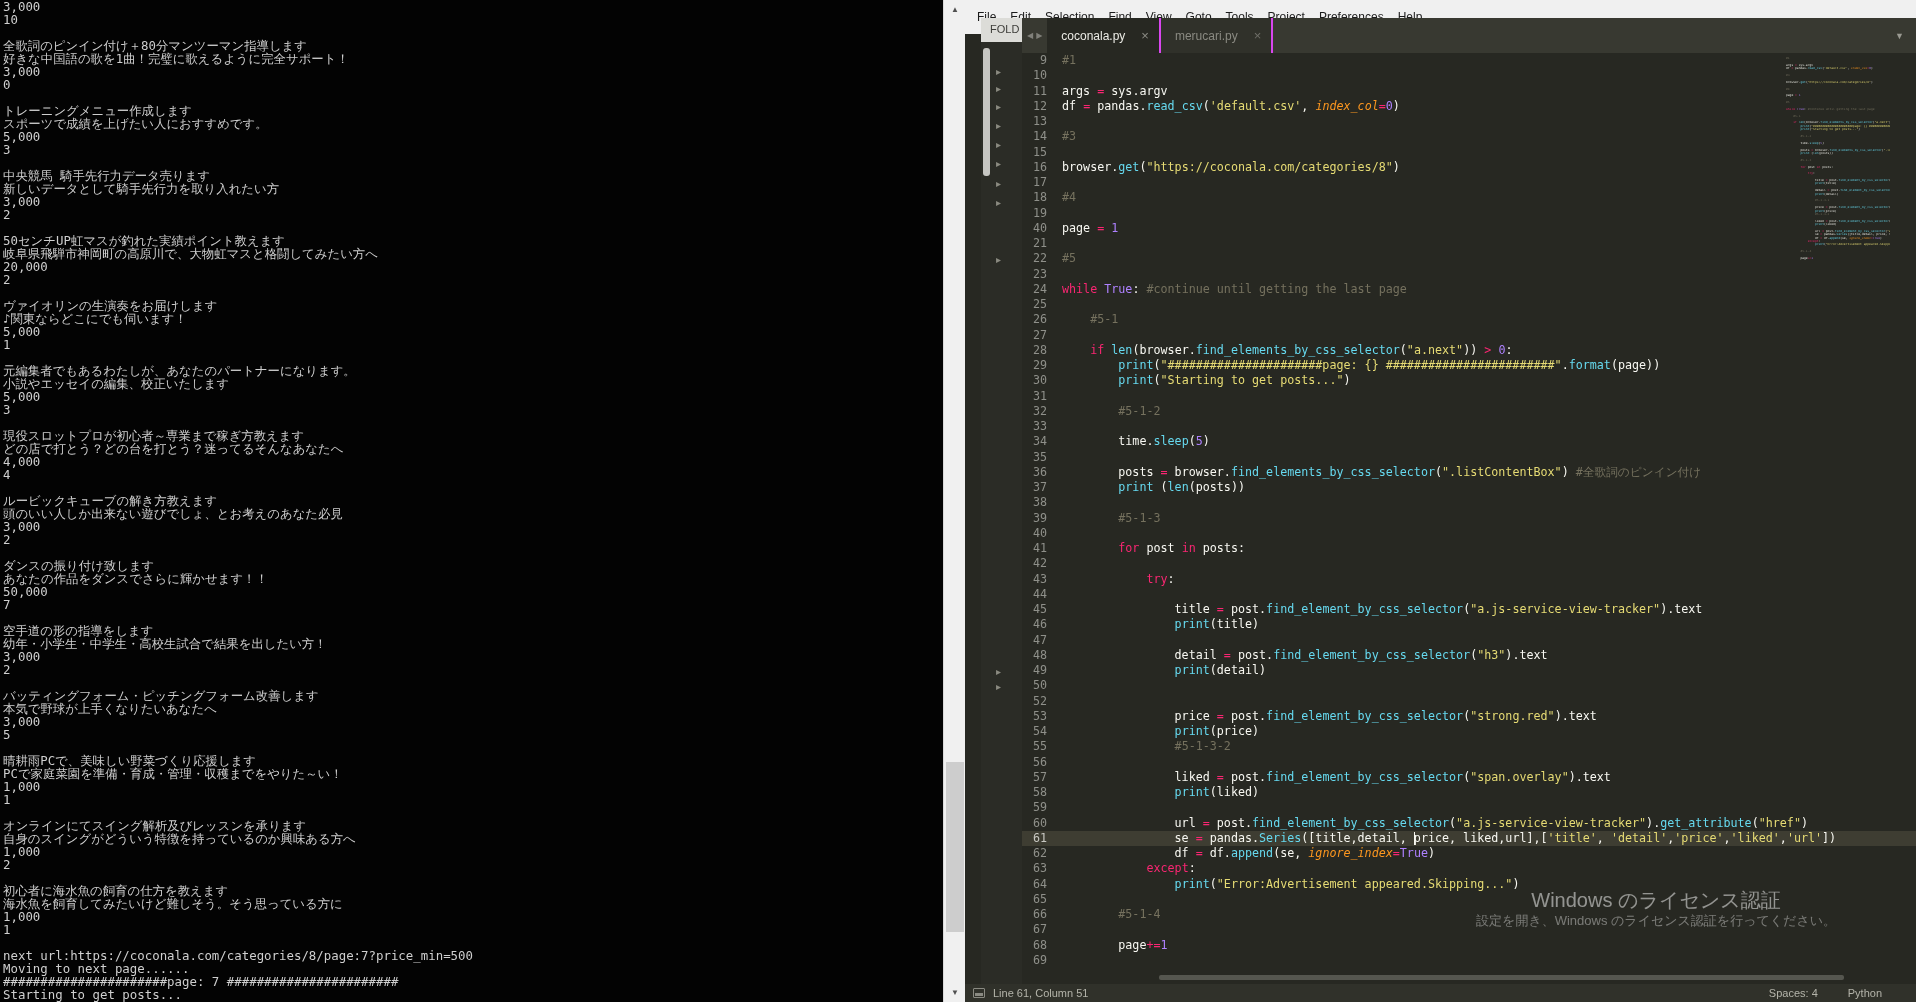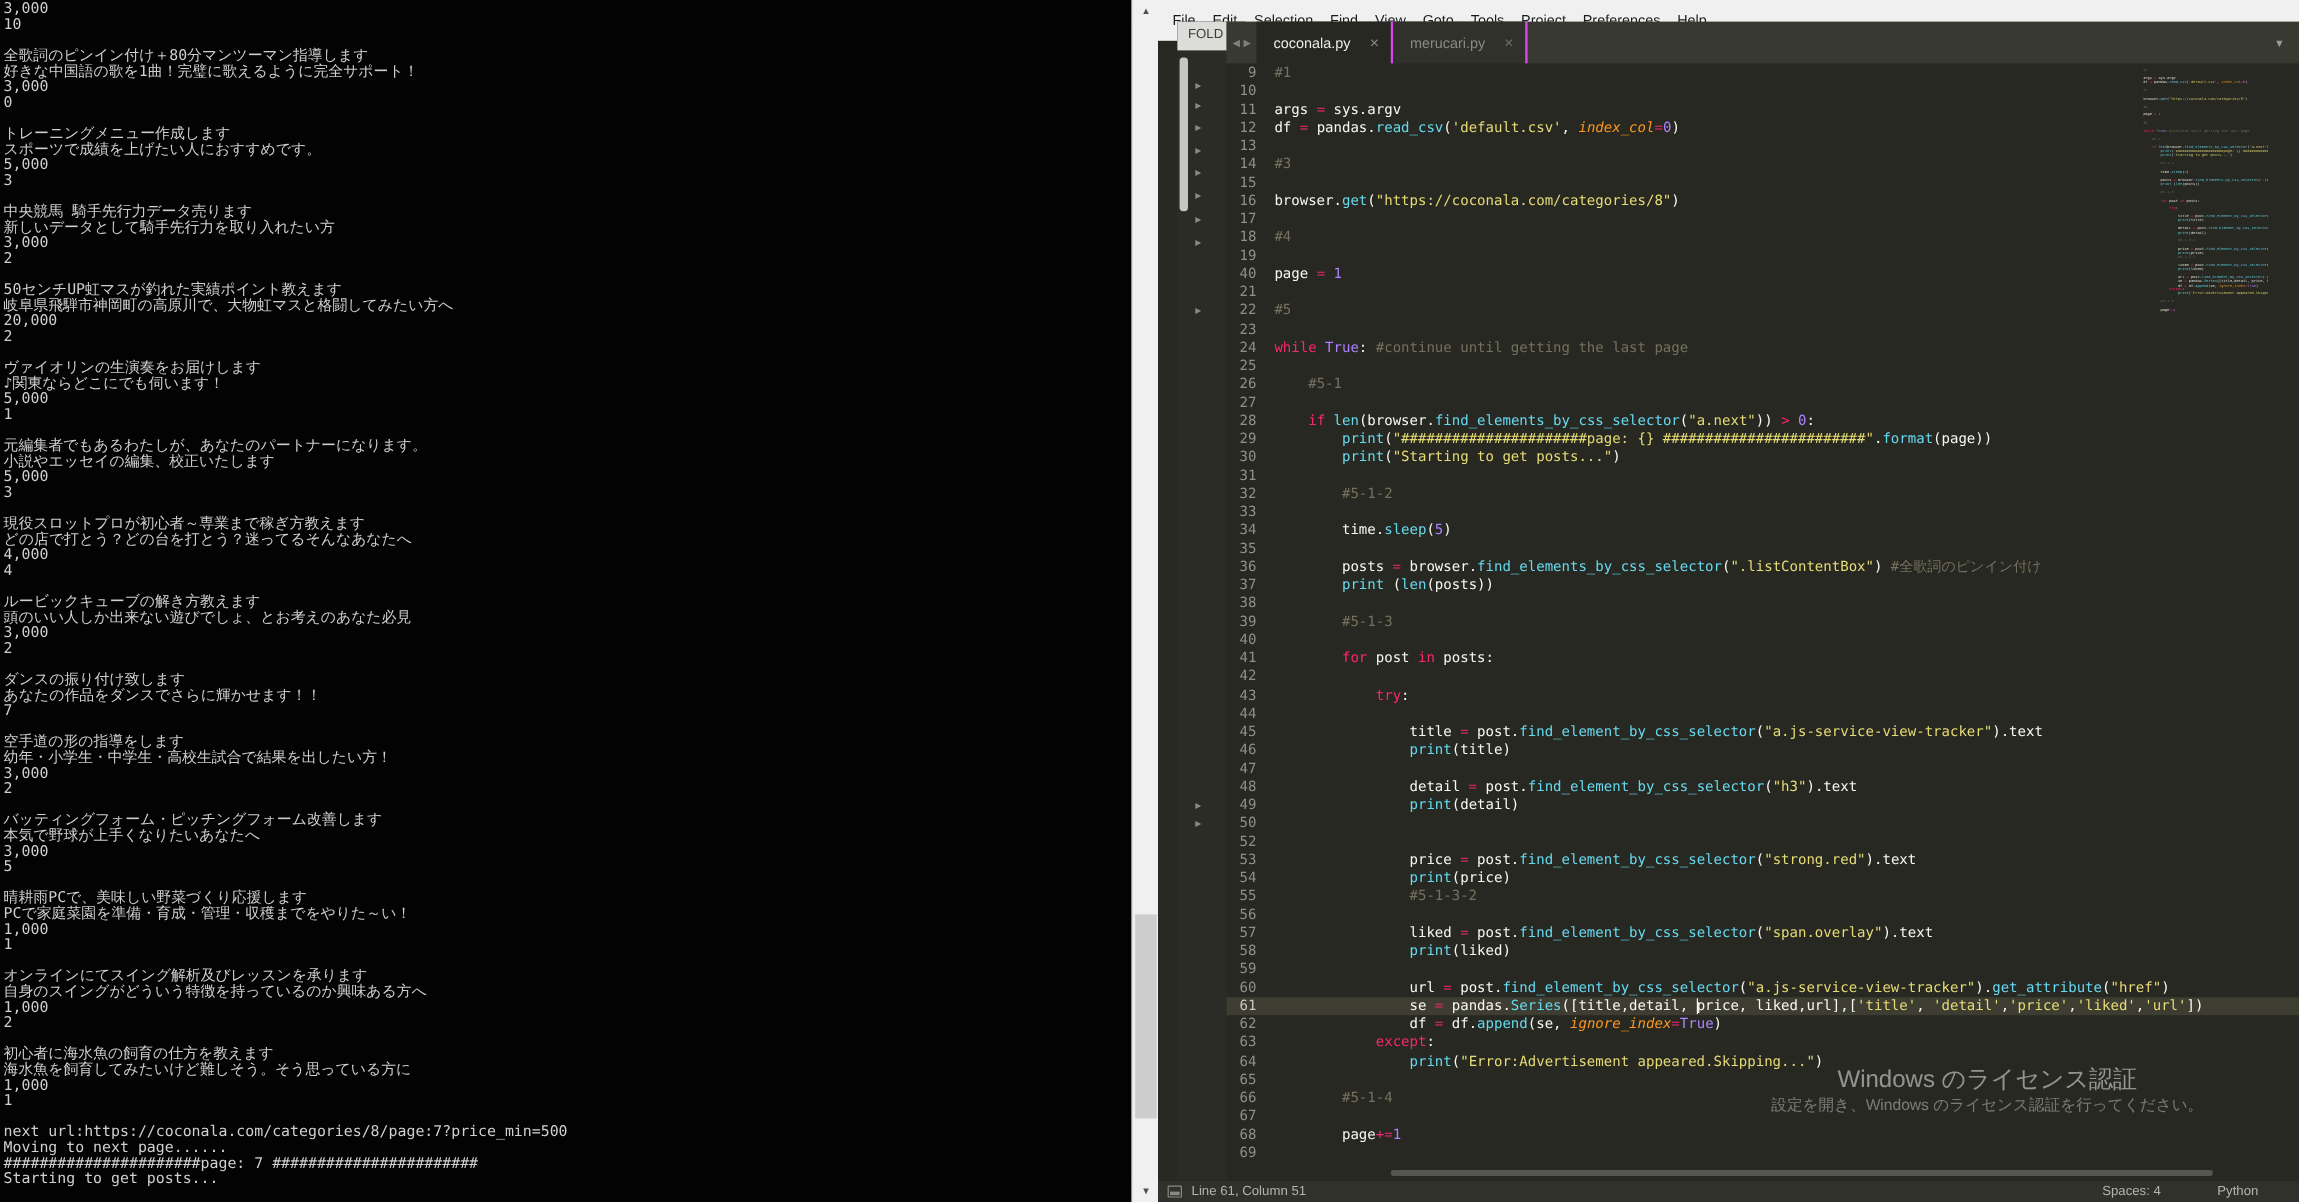--- a/index.html
+++ b/index.html
@@ -52,21 +52,21 @@
   .caret{position:absolute;left:50ch;top:1px;width:1px;height:13px;background:#f8f8f0}
 
   .minimap{position:absolute;right:26px;top:4px;width:104px;overflow:hidden}
   .mm-line{height:3.4px;line-height:3.4px;font-family:"DejaVu Sans Mono",monospace;font-size:3px;white-space:pre;overflow:hidden;opacity:.85}
 
   .hscroll{position:absolute;left:137px;bottom:4px;width:685px;height:5px;background:#55564f;border-radius:2px}
 
   .statusbar{position:absolute;left:0;bottom:0;width:100%;height:18px;background:#30312a;display:flex;align-items:center;color:#b4b4aa;font-size:11px;padding:0 34px 0 8px}
   .panel-icon{width:12px;height:10px;border:1px solid #8a8a82;border-radius:1px;margin-right:8px;position:relative}
   .panel-icon::after{content:"";position:absolute;left:1px;right:1px;bottom:1px;height:3px;background:#8a8a82}
-  .sb-right{margin-left:auto;display:flex;gap:47px}
+  .sb-right{margin-left:auto;display:flex;gap:30px}
 
   .watermark{position:absolute;right:80px;top:888px;text-align:center;z-index:5;pointer-events:none}
   .wm-title{font-size:20px;color:rgba(255,255,255,.50);line-height:24px}
   .wm-sub{font-size:13px;color:rgba(255,255,255,.38);line-height:18px}
 </style>
 </head>
 <body>
 
 <div id="root">
 
@@ -109,20 +109,21 @@
       <div class="tline">4,000</div>
       <div class="tline">4</div>
       <div class="tline"> </div>
       <div class="tline">ルービックキューブの解き方教えます</div>
       <div class="tline">頭のいい人しか出来ない遊びでしょ、とお考えのあなた必見</div>
       <div class="tline">3,000</div>
       <div class="tline">2</div>
       <div class="tline"> </div>
       <div class="tline">ダンスの振り付け致します</div>
       <div class="tline">あなたの作品をダンスでさらに輝かせます！！</div>
+      <div class="tline">50,000</div>
       <div class="tline">7</div>
       <div class="tline"> </div>
       <div class="tline">空手道の形の指導をします</div>
       <div class="tline">幼年・小学生・中学生・高校生試合で結果を出したい方！</div>
       <div class="tline">3,000</div>
       <div class="tline">2</div>
       <div class="tline"> </div>
       <div class="tline">バッティングフォーム・ピッチングフォーム改善します</div>
       <div class="tline">本気で野球が上手くなりたいあなたへ</div>
       <div class="tline">3,000</div>

